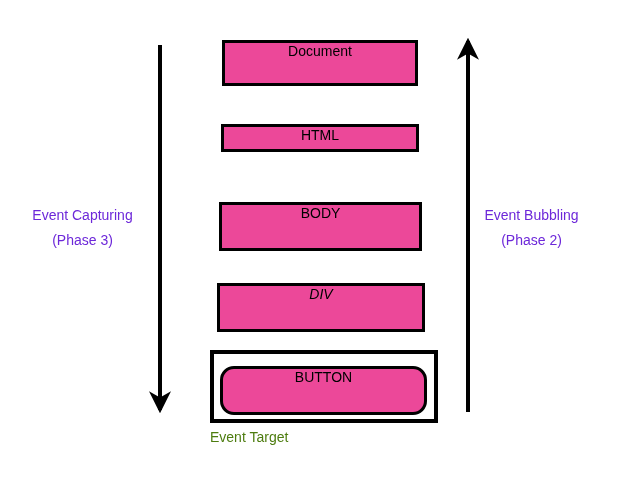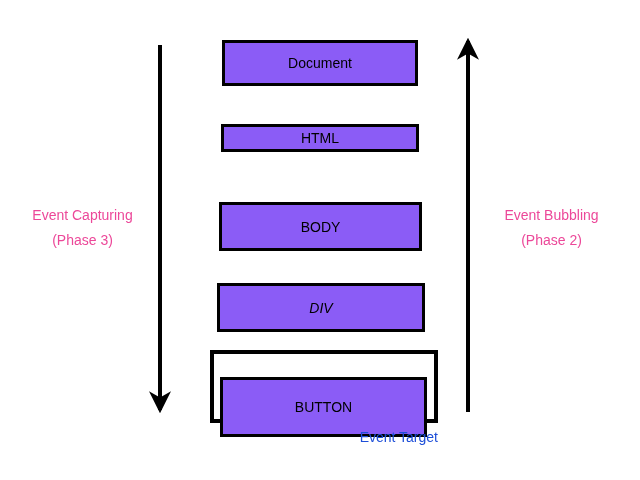--- a/index.html
+++ b/index.html
@@ -1,39 +1,39 @@
 <!DOCTYPE html>
 <html><head>
 <meta charset="utf-8">
 <style>
   html,body{margin:0;padding:0;background:#ffffff;}
   .stage{
     position:relative;width:640px;height:480px;background:#ffffff;
     font-family:"Liberation Sans",sans-serif;color:#000000;overflow:hidden;
   }
   .node{
-    position:absolute;box-sizing:border-box;border:3px solid #000000;background:#8b5cf6;
-    display:flex;align-items:center;justify-content:center;font-size:14px;
+    position:absolute;box-sizing:border-box;border:3px solid #000000;background:#ec4899;
+    display:flex;align-items:flex-start;justify-content:center;font-size:14px;
   }
   #box-document{left:222px;top:40px;width:196px;height:46px;}
   #box-html{left:221px;top:124px;width:198px;height:28px;}
   #box-body{left:219px;top:202px;width:203px;height:49px;}
   #box-div{left:217px;top:283px;width:208px;height:49px;font-style:italic;}
   #box-button-outer{
     position:absolute;box-sizing:border-box;left:210px;top:350px;width:228px;height:73px;
     border:4px solid #000000;background:#ffffff;
   }
-  #box-button-inner{left:6px;top:23px;width:207px;height:60px;}
+  #box-button-inner{left:6px;top:12px;width:207px;height:49px;border-radius:14px;}
   .annotation{
-    position:absolute;text-align:center;font-size:14px;line-height:25px;color:#ec4899;
+    position:absolute;text-align:center;font-size:14px;line-height:25px;color:#6d28d9;
   }
   #capture-annotation{left:5px;top:203px;width:155px;}
-  #bubble-annotation{left:474px;top:203px;width:155px;}
+  #bubble-annotation{left:454px;top:203px;width:155px;}
   #event-target-caption{
-    position:absolute;left:210px;top:429px;width:228px;text-align:right;font-size:14px;color:#1d4ed8;
+    position:absolute;left:210px;top:429px;width:228px;text-align:left;font-size:14px;color:#4d7c0f;
   }
   #arrow-layer{position:absolute;left:0;top:0;width:640px;height:480px;pointer-events:none;}
 </style>
 </head>
 <body>
 
 <div class="stage">
 
   <svg id="arrow-layer" viewBox="0 0 640 480" xmlns="http://www.w3.org/2000/svg" aria-hidden="true">
     <defs>

